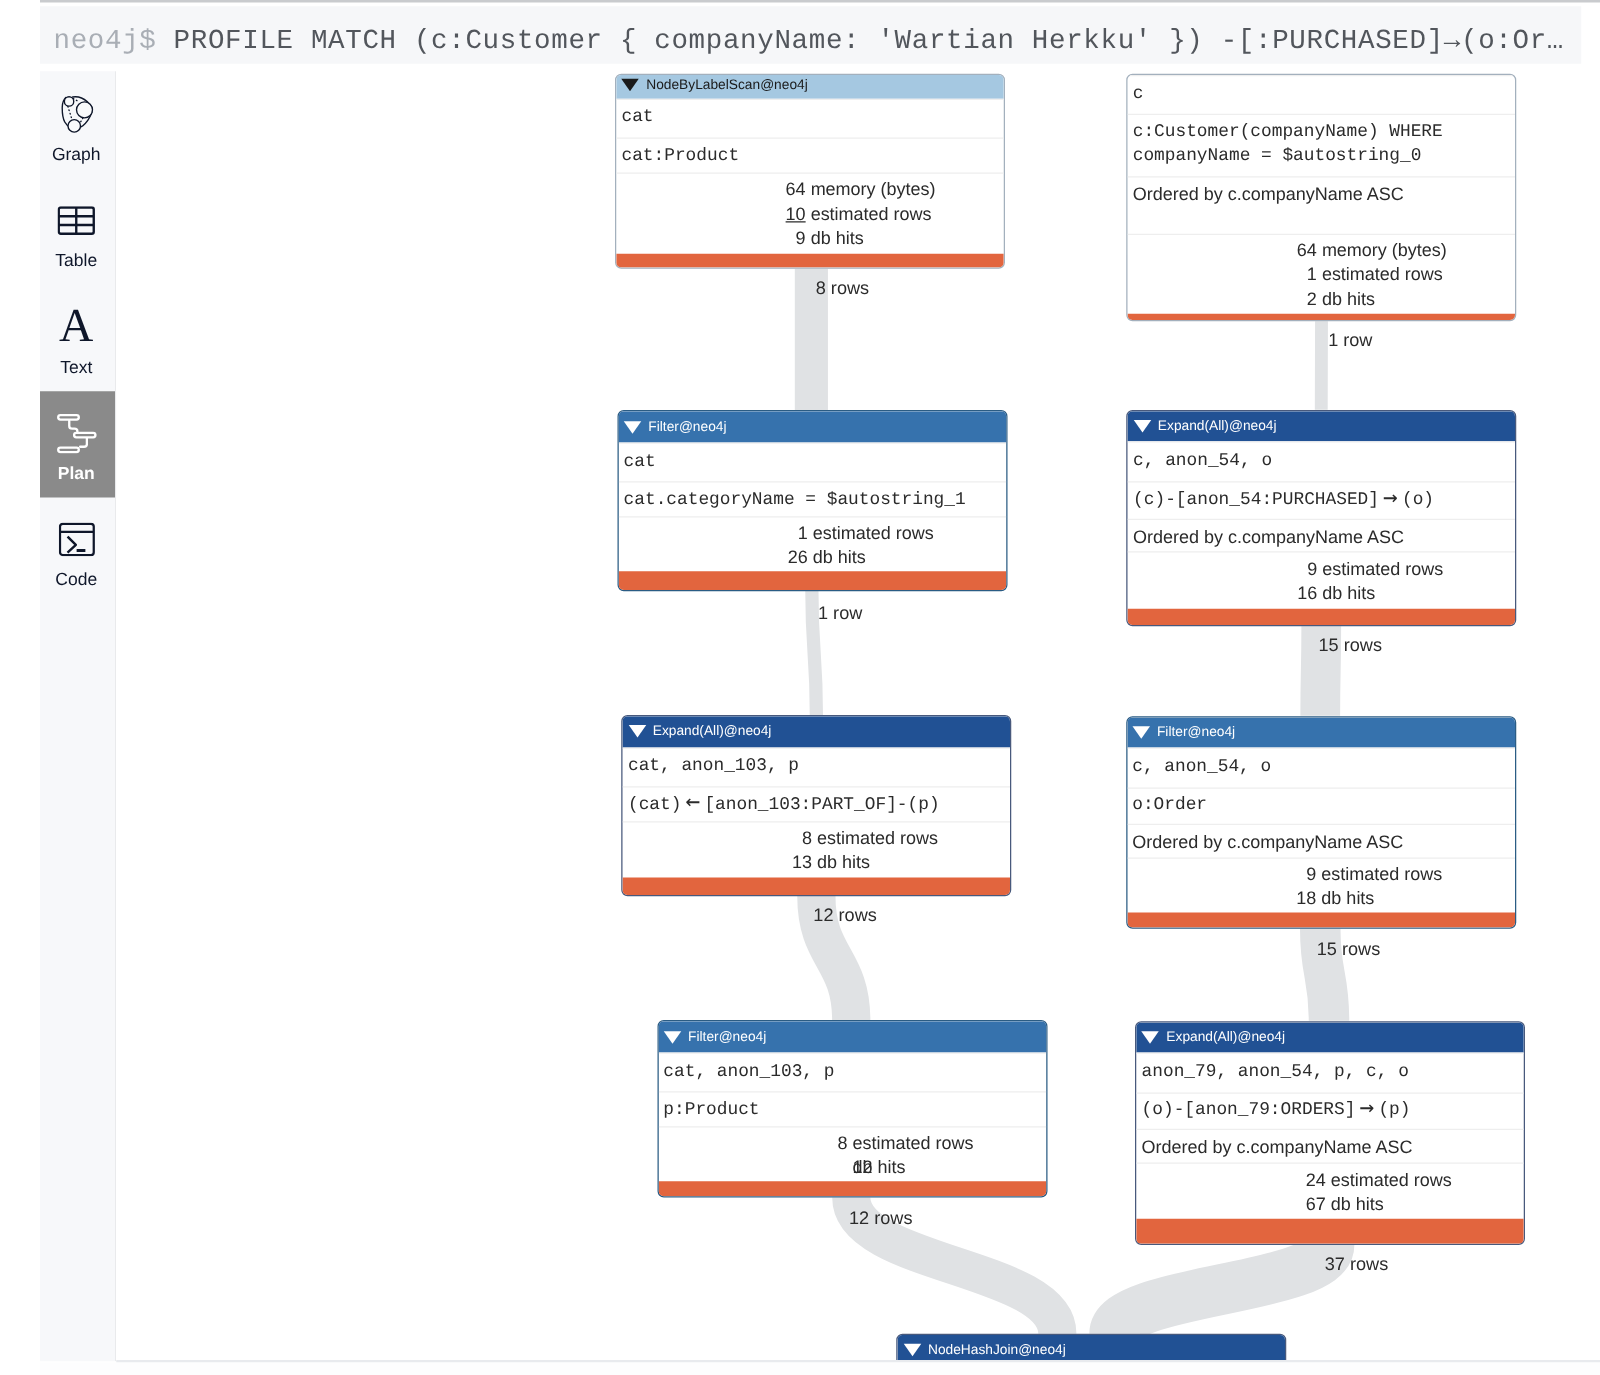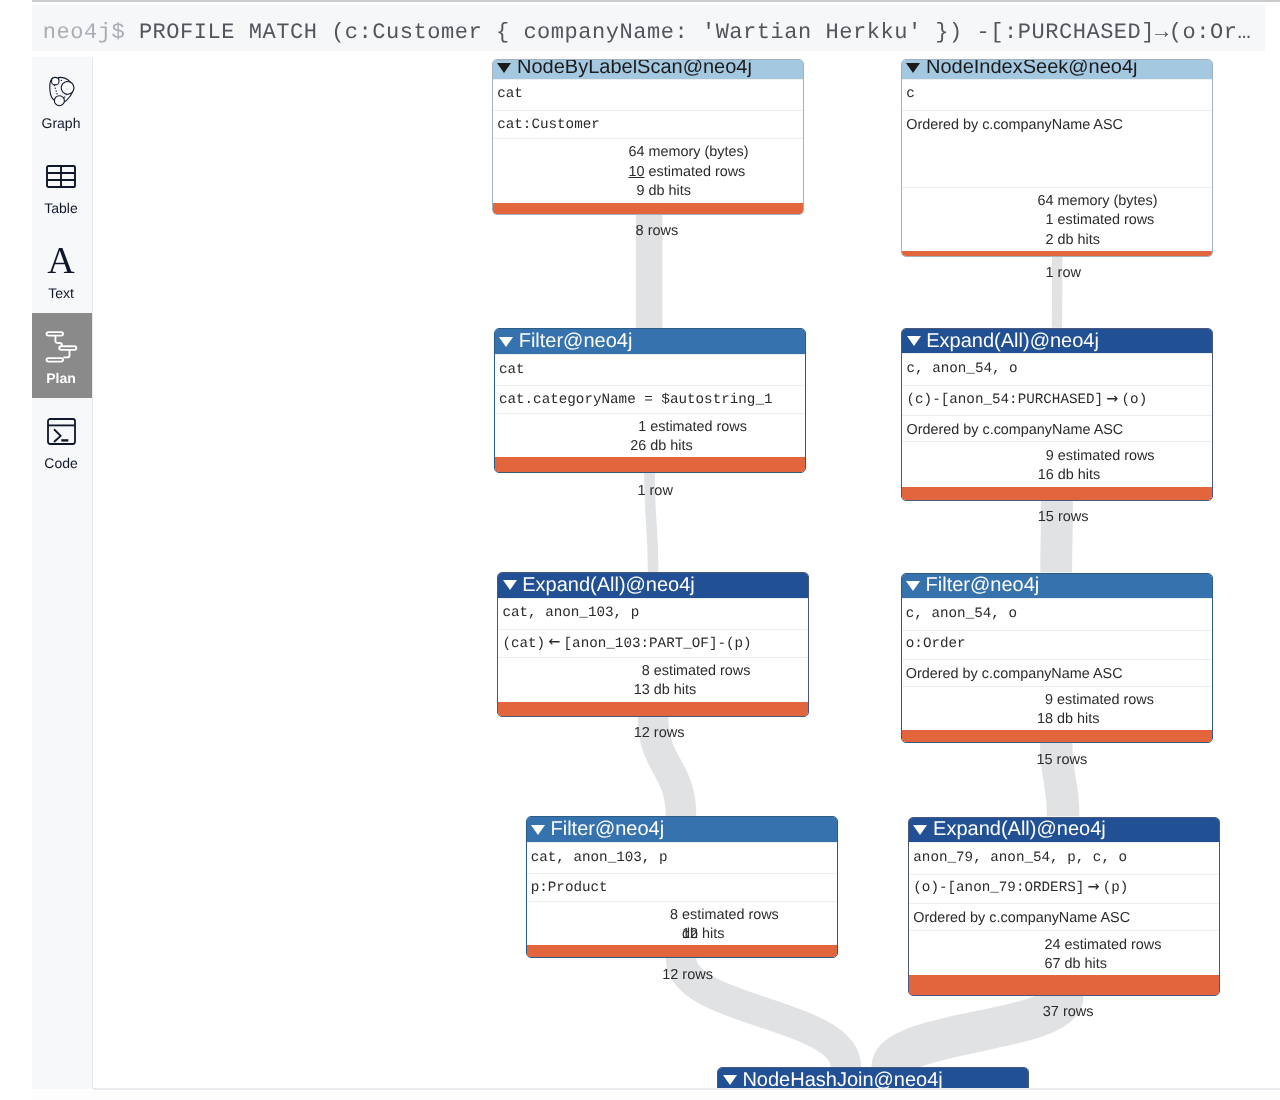--- a/index.html
+++ b/index.html
@@ -30,41 +30,41 @@
        display:flex;align-items:center;justify-content:center;}
 
   
   .canvas{position:absolute;left:61px;top:57px;width:1219px;height:1031px;overflow:hidden;background:#fff;}
   svg.links{position:absolute;left:0;top:0;width:1219px;height:1031px;}
   .framebottom{position:absolute;left:61px;top:1088px;width:1219px;height:1.5px;background:#e8eaee;}
   .footer{position:absolute;left:0;top:1089.5px;width:1280px;height:10.5px;background:#fdfdfe;}
 
   .node{position:absolute;box-sizing:border-box;border:1px solid #39424f;
         border-radius:5px;background:#fff;overflow:hidden;}
-  .node .hdr{font-size:20px;color:#fff;padding:0 0 0 4.4px;display:flex;align-items:center;}
+  .node .hdr{font-size:11px;color:#fff;padding:0 0 0 4.4px;display:flex;align-items:center;}
   .node .hdr .caret{margin-right:5.6px;display:inline-block;
       width:0;height:0;border-left:7.1px solid transparent;border-right:7.1px solid transparent;
       border-top:10.2px solid currentColor;position:relative;top:0px;}
   .node .hdr span.ttl{position:relative;}
   .node .hdr.leaf span.ttl,.node .hdr.leaf .caret{top:-1.4px;}
   .node .row{font-family:"Liberation Mono",monospace;font-size:14.25px;color:#2b2b2b;
              padding:0 4.2px;border-top:1px solid #eeeeee;white-space:pre;display:flex;align-items:center;
              line-height:19px;}
   .node .row.sans{font-family:"Liberation Sans",sans-serif;font-size:14.4px;}
   .node .row .arw{display:inline-block;width:18.4px;text-align:center;
       font-family:"DejaVu Sans Mono",monospace;font-size:19.5px;line-height:0;
       position:relative;top:0.5px;}
   .node .stats{border-top:1px solid #eeeeee;position:relative;
        display:flex;flex-direction:column;justify-content:center;}
   .node .stline{position:relative;font-size:14.4px;color:#2b2b2b;white-space:nowrap;height:19.5px;line-height:19.5px;}
   .node .stnum{position:absolute;text-align:right;top:1.8px;}
   .node .stlbl{position:absolute;text-align:left;top:1.8px;}
   .node .bar{position:absolute;left:0;bottom:0;width:100%;background:#e2633c;}
 
-  .rowlabel{position:absolute;font-size:14.5px;color:#2b2b2b;white-space:nowrap;}
+  .rowlabel{position:absolute;font-size:14.5px;color:#2b2b2b;white-space:nowrap;padding-left:17px;}
 </style>
 </head>
 <body>
 
 <div class="app">
 
   <div class="editbar">
     <div class="editbar-inner">
       <span class="prompt">neo4j$</span>
       <span class="qtext">PROFILE MATCH (c:Customer { companyName: 'Wartian Herkku' }) -[:PURCHASED]→(o:Or…</span>
@@ -145,43 +145,41 @@
         <path d="M963.2,686 C963.2,722.8 970.2,722.8 970.2,759.6" stroke="#e0e2e4" stroke-width="32.4" fill="none"></path>
         <path d="M588,901 C588,955.5 752.9,955.5 752.9,1010" stroke="#e0e2e4" stroke-width="30.5" fill="none"></path>
         <path d="M970.2,939 C970.2,974.5 798.8,974.5 798.8,1010" stroke="#e0e2e4" stroke-width="40.6" fill="none"></path>
       </svg>
   <div class="node" style="left: 399px; top: 1.5px; width: 312px; height: 156.5px; border-color: rgb(163, 176, 189);">
         <div class="hdr leaf" style="background: rgb(165, 200, 225); height: 19px; color: rgb(27, 27, 27);">
           <span class="caret"></span>
           <span class="ttl">NodeByLabelScan@neo4j</span>
         </div>
         <div class="row" style="height: 30.5px;"><span>cat</span></div>
-        <div class="row" style="height: 28.5px;"><span>cat:Customer</span></div>
+        <div class="row" style="height: 28.5px;"><span>cat:Product</span></div>
         <div class="stats" style="position: absolute; inset: 78px 0px 11px;">
           <div class="stline" style="width: 312px;">
             <span class="stnum" style="left: 0px; width: 151.5px; position: absolute; text-align: right;">64</span>
             <span class="stlbl" style="left: 155.5px; position: absolute;">memory (bytes)</span>
           </div>
           <div class="stline" style="width: 312px;">
             <span class="stnum" style="left: 0px; width: 151.5px; position: absolute; text-align: right; text-decoration: underline;">10</span>
             <span class="stlbl" style="left: 155.5px; position: absolute;">estimated rows</span>
           </div>
           <div class="stline" style="width: 312px;">
             <span class="stnum" style="left: 0px; width: 151.5px; position: absolute; text-align: right;">9</span>
             <span class="stlbl" style="left: 155.5px; position: absolute;">db hits</span>
           </div>
         </div>
         <div class="bar" style="height: 11px; background: rgb(226, 101, 62);"></div>
       </div>
       <div class="node" style="left: 808px; top: 1.5px; width: 312px; height: 198.5px; border-color: rgb(163, 176, 189);">
-        <div class="hdr leaf" style="background: rgb(165, 200, 225); height: 19px; color: rgb(27, 27, 27);">
-          <span class="caret"></span>
-          <span class="ttl">NodeIndexSeek@neo4j</span>
-        </div>
         <div class="row" style="height: 30.5px;"><span>c</span></div>
+        <div class="row" style="height: 48.5px;"><span>c:Customer(companyName) WHERE
+companyName = $autostring_0</span></div>
         <div class="row sans" style="height: 29px;"><span>Ordered by c.companyName ASC</span></div>
         <div class="stats" style="position: absolute; inset: 127px 0px 5px;">
           <div class="stline" style="width: 312px;">
             <span class="stnum" style="left: 0px; width: 151.5px; position: absolute; text-align: right;">64</span>
             <span class="stlbl" style="left: 155.5px; position: absolute;">memory (bytes)</span>
           </div>
           <div class="stline" style="width: 312px;">
             <span class="stnum" style="left: 0px; width: 151.5px; position: absolute; text-align: right;">1</span>
             <span class="stlbl" style="left: 155.5px; position: absolute;">estimated rows</span>
           </div>

